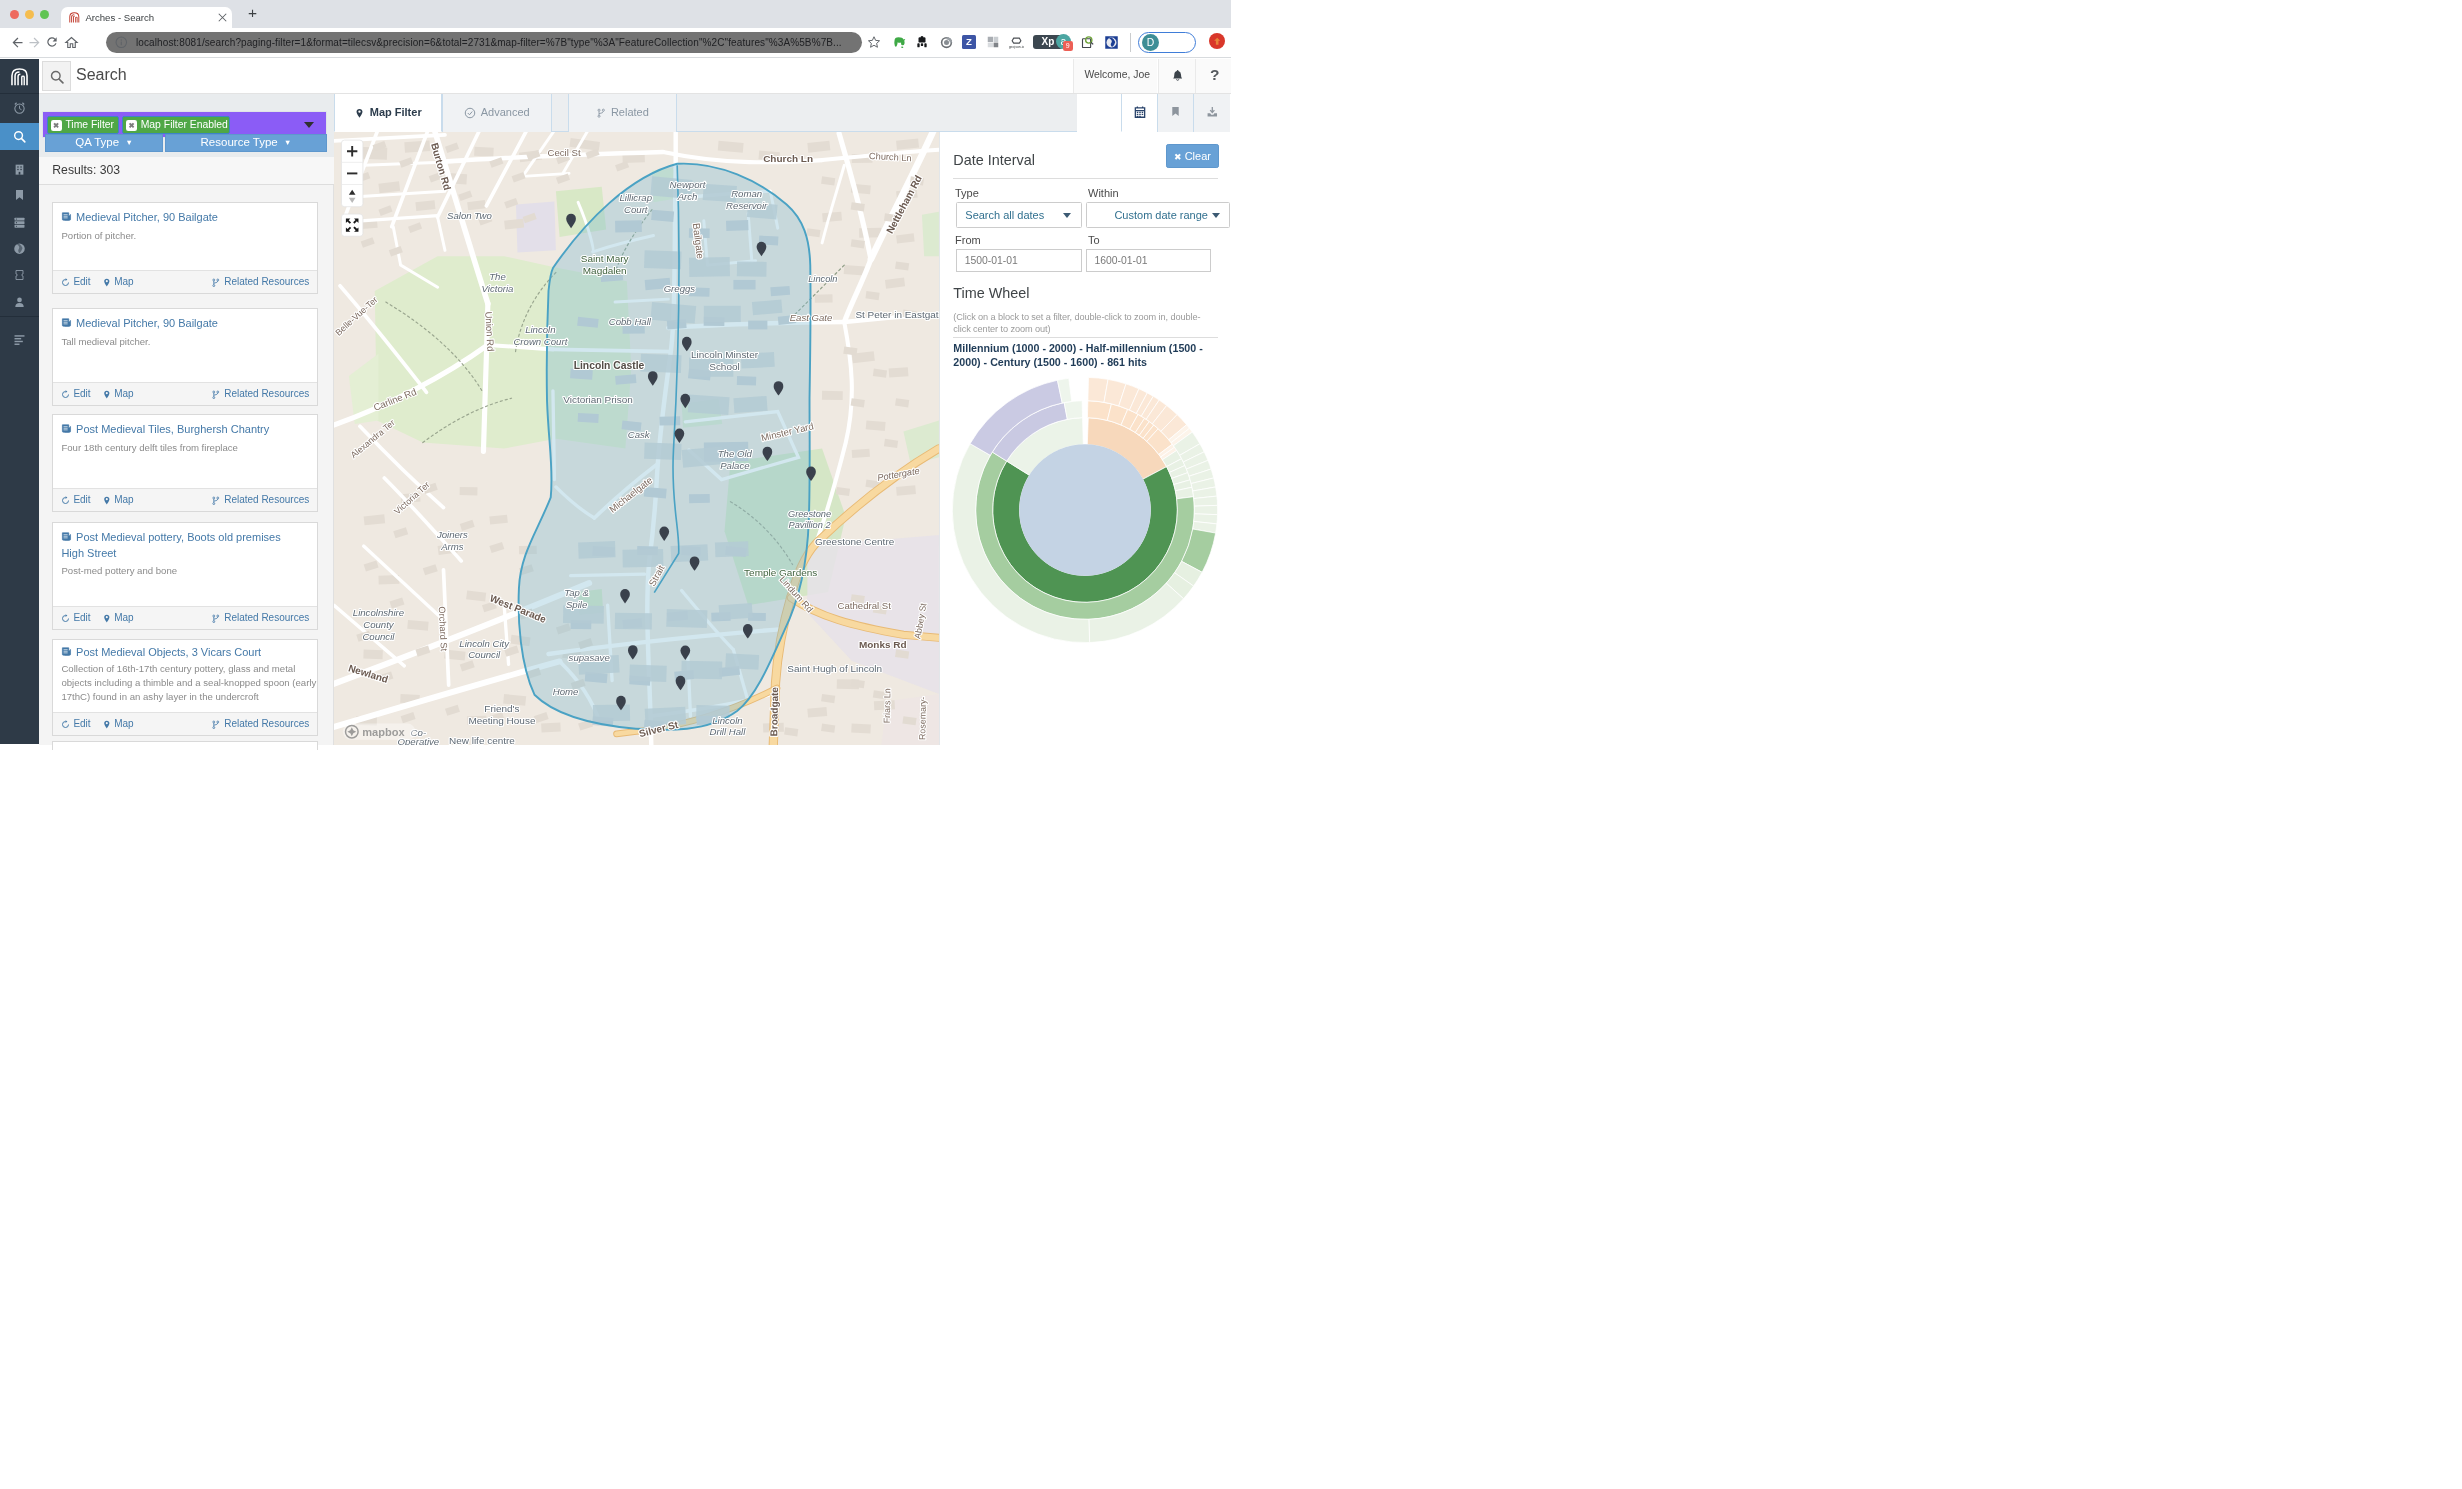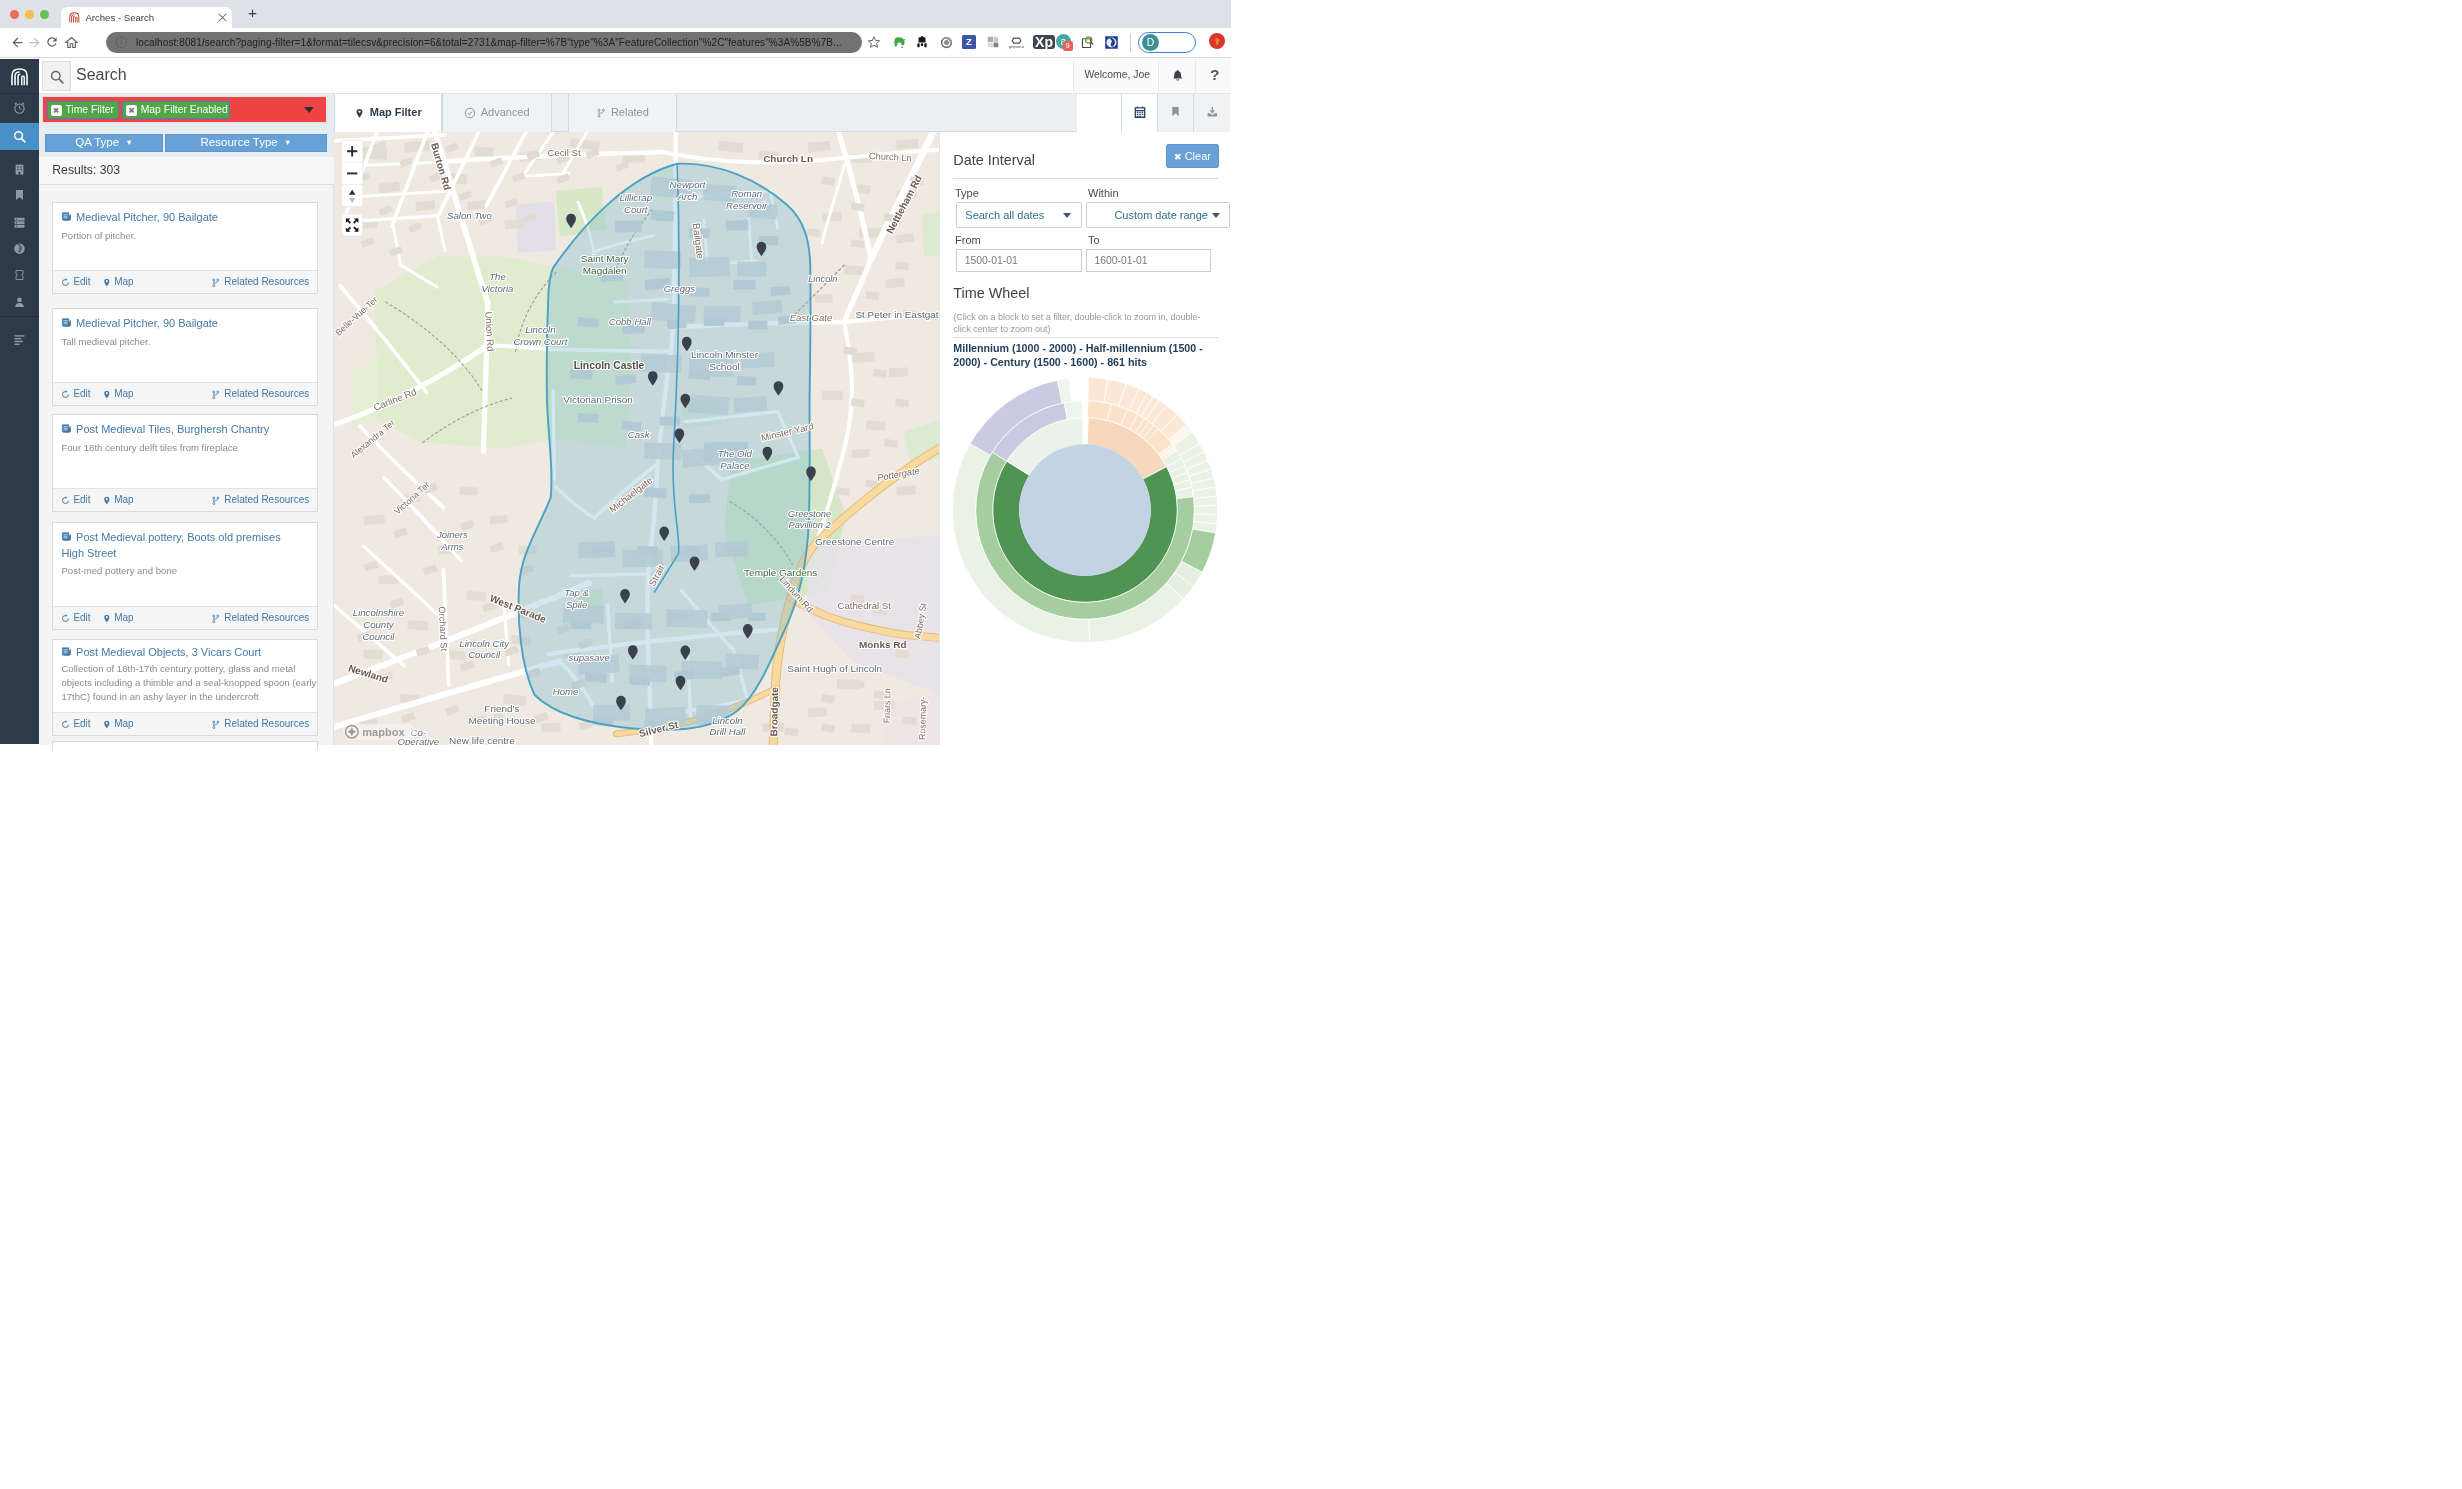--- a/index.html
+++ b/index.html
@@ -10,21 +10,21 @@
 #newtab { position:absolute; left:248px; top:4.4px; font-size:15.5px; color:#3c4043; font-weight:300;}
 #urlbar { position:absolute; left:0; top:28px; width:1231px; height:30px; background:#fff; border-bottom:0.7px solid #d8dbde; }
 .navbtn { position:absolute; top:6.7px; color:#5f6368; }
 #urlfield { position:absolute; left:106px; top:4.4px; width:756px; height:21px; background:#737373; border-radius:10.4px; }
 #urlfield .url { position:absolute; left:30px; top:4.4px; font-size:10px; color:#202124; white-space:nowrap; overflow:hidden; width:721px; letter-spacing:0.1px;}
 #sidebar { position:absolute; left:0; top:59px; width:39px; height:685px; background:#2e3a47; }
 .sbi { position:absolute; left:0; width:39px; text-align:center; }
 #apphdr { position:absolute; left:39px; top:59px; width:1192px; height:35px; background:#fff; border-bottom:0.7px solid #e3e3e3; }
 .hdrcell { position:absolute; top:0; height:34px; border-left:0.7px solid #eaeaea; background:#fafafa; }
 #filterband { position:absolute; left:39px; top:94px; width:295px; height:63px; background:#e9ecee; }
-#filterbox { position:absolute; left:3px; top:2px; width:285px; height:27px; background:#ef4444; border:0.7px solid #e0e4e7; }
+#filterbox { position:absolute; left:3px; top:17px; width:285px; height:27px; background:#8b5cf6; border:0.7px solid #e0e4e7; }
 .chip { position:absolute; top:3.7px; height:18px; background:#4fa746; border:0.7px solid #3d84c8; border-radius:2.2px; color:#fff; font-size:10.4px; line-height:16.3px; white-space:nowrap; }
 .chipx { display:inline-block; width:11px; height:11px; background:#fff; border-radius:2.2px; color:#7d7d7d; font-size:7.4px; line-height:11px; text-align:center; font-weight:bold; margin:0 3.7px 0 3px; }
 .bluebtn { position:absolute; top:40px; height:18px; background:#68a1d6; border:0.7px solid #5e97cd; color:#fff; font-size:11.5px; text-align:center; line-height:15.5px; }
 #tabsrow { position:absolute; left:334px; top:94px; width:743px; height:38px; background:#eceef0; border-bottom:0.7px solid #c9dcec; }
 .mtab { position:absolute; top:0; height:38px; border-left:0.7px solid #c9dcec; border-right:0.7px solid #c9dcec; font-size:11px; text-align:center; line-height:36px; color:#8a97a3; background:#f0f2f4; }
 .icell { position:absolute; top:0; width:36px; height:38px; border-left:0.7px solid #c9dcec; background:#f0f2f4; text-align:center; line-height:34px; }
 #leftpanel { position:absolute; left:39px; top:157px; width:295px; height:588px; background:#f4f4f4; border-right:0.7px solid #e0e0e0;}
 #resulthdr { position:absolute; left:0; top:0; width:295px; height:28px; background:#f7f7f7; border-bottom:0.7px solid #ddd; font-size:12.2px; color:#3a3a3a; line-height:27px; padding-left:13.3px; }
 .card { position:absolute; left:13.3px; width:266px; background:#fff; border:0.7px solid #d9d9d9; overflow:hidden; }
 .card .ct { position:absolute; left:8.1px; top:7.4px; font-size:11px; color:#4479a8; line-height:15.5px; width:250px; }
@@ -97,21 +97,21 @@
       <rect x="3" y="3" width="9" height="9" fill="#a9adb2"></rect>
       <rect x="13" y="3" width="8" height="9" fill="#c9cdd1"></rect>
       <rect x="3" y="13" width="9" height="8" fill="#d9dcdf"></rect>
       <rect x="13" y="13" width="8" height="8" fill="#808489"></rect>
     </svg>
     <svg class="navbtn" style="left:1009px;" width="15" height="15" viewBox="0 0 24 24">
       <path d="M7 4 L17 4 L20 9 L17 14 L7 14 L4 9 Z" fill="#4a4e53"></path>
       <path d="M8 6 L16 6 L18 9 L16 12 L8 12 L6 9 Z" fill="#fff"></path>
       <text x="12" y="21" font-size="5.5" text-anchor="middle" fill="#3c4043" font-family="Liberation Sans">geojson.io</text>
     </svg>
-    <div class="navbtn" style="left:1033px;top:6.7px;width:22px;height:14px;background:#3c4750;border-radius:3px;color:#fff;text-align:center;line-height:14px;font-weight:bold;font-size:14px;">Xp</div>
+    <div class="navbtn" style="left:1033px;top:6.7px;width:30px;height:14px;background:#3c4750;border-radius:3px;color:#fff;text-align:center;line-height:14px;font-weight:bold;font-size:10px;">Xp</div>
     <div class="navbtn" style="left:1056px;top:6px;width:15px;height:15px;background:#4ba6a2;border-radius:50%;color:#fff;text-align:center;line-height:15px;font-size:10.4px;">a</div>
     <div class="navbtn" style="left:1063px;top:13.3px;width:9.6px;height:9.6px;background:#ec5f55;border-radius:2.2px;color:#fff;text-align:center;line-height:9.6px;font-size:7px;">9</div>
     <svg class="navbtn" style="left:1080px;" width="15" height="15" viewBox="0 0 24 24">
       <rect x="4" y="6" width="13" height="14" rx="1" fill="none" stroke="#43484d" stroke-width="1.8"></rect>
       <circle cx="14" cy="8" r="5" fill="none" stroke="#6fa43a" stroke-width="2.2"></circle>
       <line x1="17.5" y1="11.5" x2="21" y2="15" stroke="#43484d" stroke-width="2.2"></line>
     </svg>
     <svg class="navbtn" style="left:1104px;" width="15" height="15" viewBox="0 0 24 24">
       <rect x="2" y="2" width="20" height="20" fill="#1d3f94"></rect>
       <circle cx="12" cy="12" r="8" fill="#e8eaf0"></circle>

